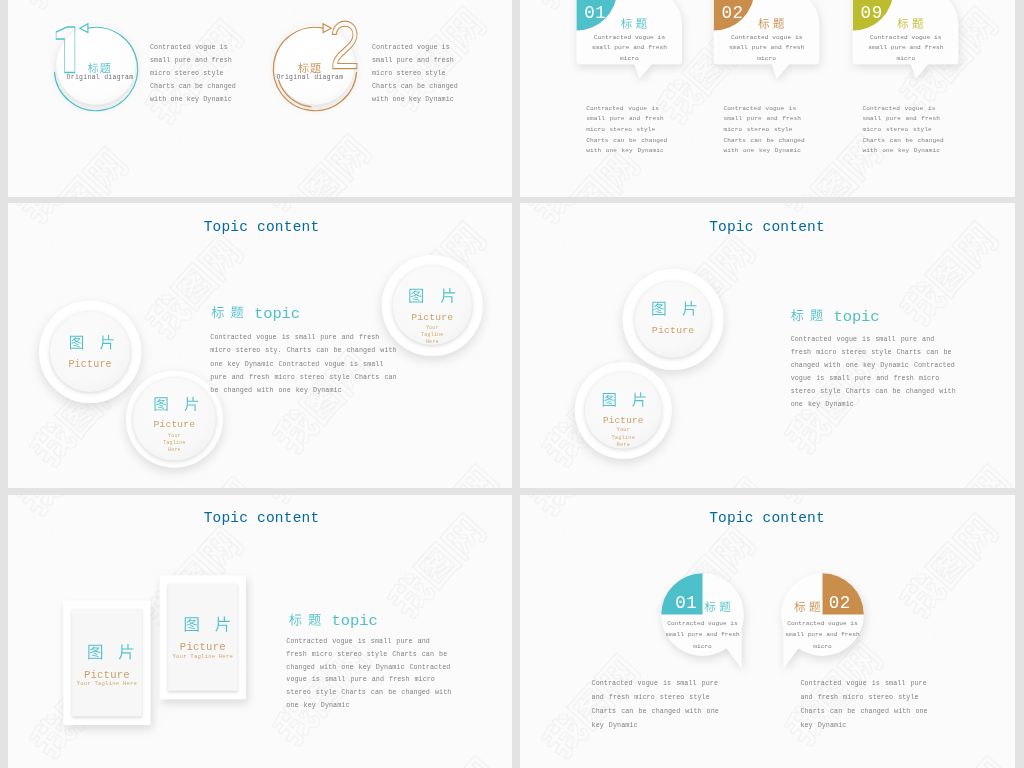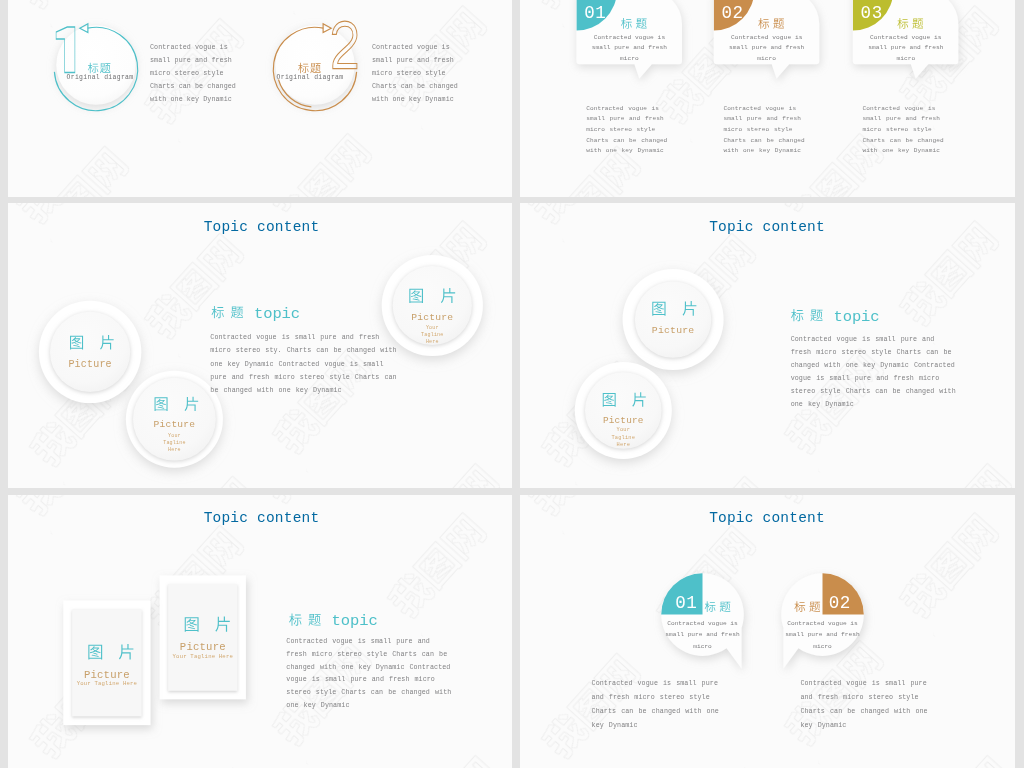--- a/index.html
+++ b/index.html
@@ -163,21 +163,21 @@
             <path d="M172 263H387V344H172ZM172 135H387V215H172ZM111 84V395H450V84ZM698 347C691 611 669 741 458 809C471 819 486 840 492 853C718 777 747 632 755 347ZM730 691C794 737 871 804 910 846L951 805C911 763 832 699 770 656ZM129 578C124 724 104 844 36 922C50 930 75 947 85 956C123 907 148 847 164 775C255 912 408 936 625 936H936C940 918 951 892 961 878C907 879 667 879 626 879C501 879 395 872 314 837V690H484V638H314V525H502V472H50V525H255V802C223 778 197 746 176 704C181 666 185 625 187 581ZM542 245V666H600V297H844V663H903V245H713C726 215 739 179 752 144H954V88H500V144H684C675 178 663 216 652 245Z" fill="#bcbd2e" fill-opacity="1"></path>
           </g>
         </g>
       </svg>
       <div style="position:absolute;left:64.2px;top:16.6px;font-size:17.5px;color:#ffffff;letter-spacing:.6px;font-weight:300;line-height:1;">01</div>
       <div style="position:absolute;left:70.4px;top:44.6px;width:78px;text-align:center;font-size:6.2px;line-height:1.72;color:#7d7d7f;letter-spacing:.05px;">Contracted vogue is small pure and fresh micro</div>
       <div class="btxt" style="left:66.2px;top:115.9px;width:84px;font-size:6.1px;line-height:1.74;">Contracted vogue is small pure and fresh micro stereo style Charts can be changed with one key Dynamic</div>
       <div style="position:absolute;left:201.5px;top:16.6px;font-size:17.5px;color:#ffffff;letter-spacing:.6px;font-weight:300;line-height:1;">02</div>
       <div style="position:absolute;left:207.7px;top:44.6px;width:78px;text-align:center;font-size:6.2px;line-height:1.72;color:#7d7d7f;letter-spacing:.05px;">Contracted vogue is small pure and fresh micro</div>
       <div class="btxt" style="left:203.5px;top:115.9px;width:84px;font-size:6.1px;line-height:1.74;">Contracted vogue is small pure and fresh micro stereo style Charts can be changed with one key Dynamic</div>
-      <div style="position:absolute;left:340.6px;top:16.6px;font-size:17.5px;color:#ffffff;letter-spacing:.6px;font-weight:300;line-height:1;">03</div>
+      <div style="position:absolute;left:340.6px;top:16.6px;font-size:17.5px;color:#ffffff;letter-spacing:.6px;font-weight:300;line-height:1;">09</div>
       <div style="position:absolute;left:346.8px;top:44.6px;width:78px;text-align:center;font-size:6.2px;line-height:1.72;color:#7d7d7f;letter-spacing:.05px;">Contracted vogue is small pure and fresh micro</div>
       <div class="btxt" style="left:342.6px;top:115.9px;width:84px;font-size:6.1px;line-height:1.74;">Contracted vogue is small pure and fresh micro stereo style Charts can be changed with one key Dynamic</div>
     </div>
     <div class="slide" id="s3" style="left:8px;top:203px;width:504px;height:285px;">
       <svg class="ov" width="504" height="282" viewBox="0 0 504 282">
         <defs>
           <pattern id="wmc" width="172.0" height="172.0" patternUnits="userSpaceOnUse" patternTransform="rotate(-48 0 0)">
             <g fill="none" stroke="#ececec">
               <g transform="translate(3.0,2) scale(0.0400)">
                 <path d="M705 119C759 169 822 239 847 286L944 219C915 171 849 105 795 58ZM815 461C789 510 756 556 719 598C708 547 698 489 690 428H952V315H678C670 226 666 132 668 38H543C544 130 547 224 555 315H360V180C419 168 475 154 526 139L444 37C342 71 185 103 45 121C58 148 74 193 79 222C130 216 185 209 239 201V315H50V428H239V564C160 577 88 589 31 597L60 718L239 683V828C239 844 233 849 216 849C198 850 139 851 83 848C100 881 120 936 125 969C207 969 267 965 307 946C347 927 360 894 360 829V658L525 623L517 515L360 543V428H566C578 526 595 619 617 698C548 756 470 805 391 841C421 868 455 908 472 937C537 903 600 862 658 815C701 913 758 973 831 973C922 973 960 929 979 753C947 740 906 712 880 684C875 803 863 851 843 851C812 851 781 805 754 728C819 662 875 588 920 507Z" stroke-width="22"></path>

